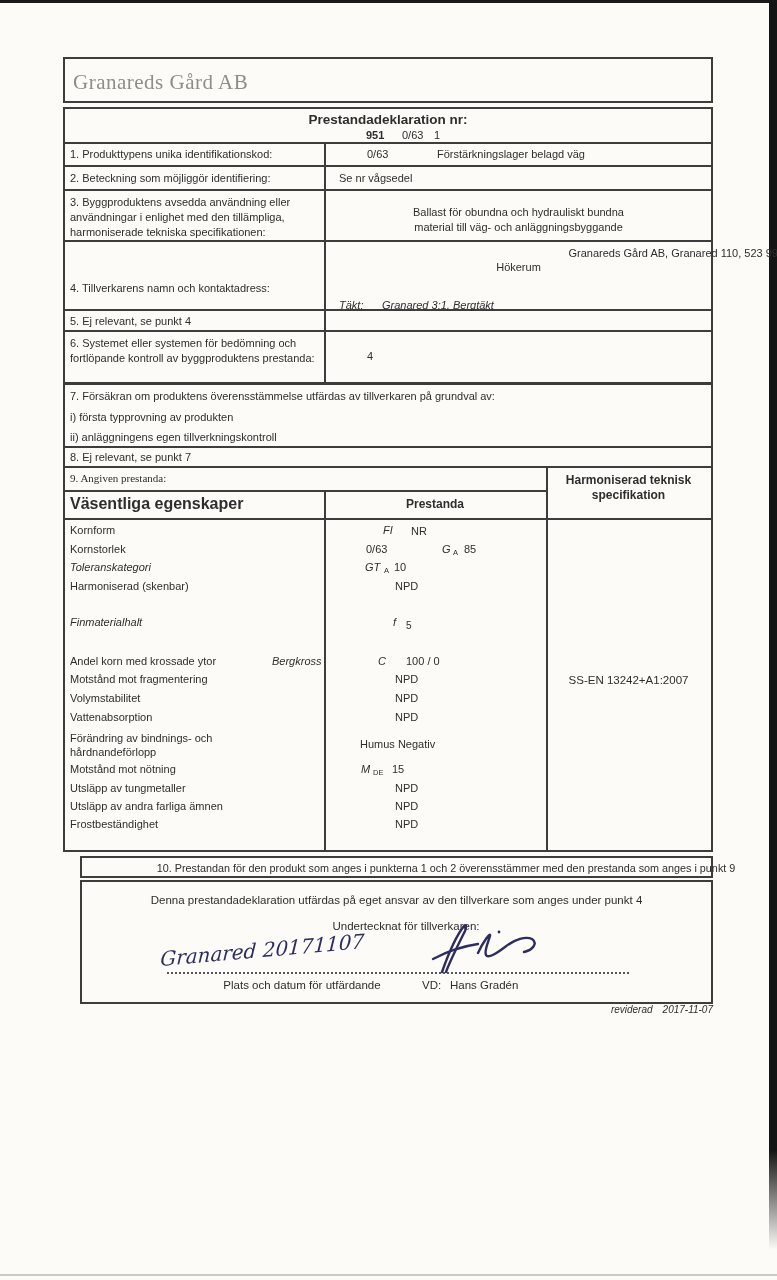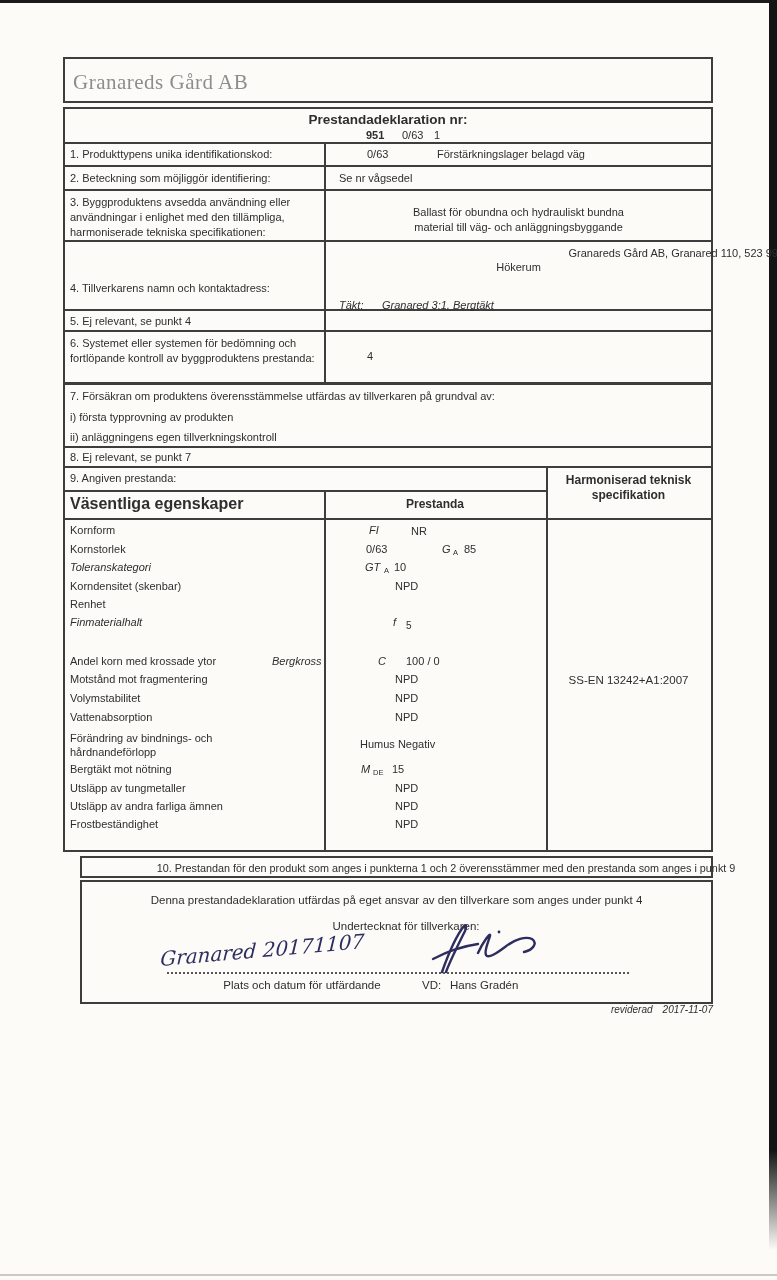--- a/index.html
+++ b/index.html
@@ -90,52 +90,49 @@
 
     <span class="lbl wrap" style="left:5px;top:227px;width:250px;">6. Systemet eller systemen för bedömning och fortlöpande kontroll av byggproduktens prestanda:</span>
     <span class="lbl" style="left:302px;top:240px;">4</span>
 
     <span class="lbl" style="left:5px;top:280px;">7. Försäkran om produktens överensstämmelse utfärdas av tillverkaren på grundval av:</span>
     <span class="lbl" style="left:5px;top:301px;">i) första typprovning av produkten</span>
     <span class="lbl" style="left:5px;top:321px;">ii) anläggningens egen tillverkningskontroll</span>
 
     <span class="lbl" style="left:5px;top:341px;">8. Ej relevant, se punkt 7</span>
 
-    <span class="lbl" style="left:5px;top:362px;">9. Angiven prestanda:</span>
+    <span class="lbl" style="left:5px;top:362px;font-family:Liberation Serif, serif;">9. Angiven prestanda:</span>
     <span class="lbl b ctr" style="left:481px;top:364px;width:165px;font-size:12px;">Harmoniserad teknisk</span>
     <span class="lbl b ctr" style="left:481px;top:379px;width:165px;font-size:12px;">specifikation</span>
     <span class="lbl b" style="left:5px;top:388px;font-size:16px;">Väsentliga egenskaper</span>
     <span class="lbl b ctr" style="left:259px;top:388px;width:222px;font-size:12px;">Prestanda</span>
 
     <span class="lbl ctr" style="left:481px;top:564px;width:165px;font-size:11.5px;">SS-EN 13242+A1:2007</span>
 
     <div class="prow" style="top:415px;">
       <span class="plabel">Kornform</span>
-      <span class="pv sym" style="left:304px;">FI</span>
+      <span class="pv sym" style="left:318px;">FI</span>
       <span class="pv" style="left:346px;top:1px;">NR</span>
     </div>
     <div class="prow" style="top:434px;">
       <span class="plabel">Kornstorlek</span>
       <span class="pv" style="left:301px;">0/63</span>
       <span class="pv sym" style="left:377px;">G</span>
       <span class="pv sub" style="left:388px;top:5px;">A</span>
       <span class="pv" style="left:399px;">85</span>
     </div>
     <div class="prow" style="top:452px;">
       <span class="plabel em">Toleranskategori</span>
       <span class="pv sym" style="left:300px;">GT</span>
       <span class="pv sub" style="left:319px;top:5px;">A</span>
       <span class="pv" style="left:329px;">10</span>
     </div>
     <div class="prow" style="top:471px;">
-      <span class="plabel">Korndensitet (skenbar)</span>
-      <span class="pv" style="left:330px;">NPD</span>
-    </div>
-    <div class="prow" style="top:489px;">
-      <span class="plabel">Renhet</span>
+      <span class="plabel">Harmoniserad (skenbar)</span>
+      <span class="pv" style="left:330px;">NPD</span>
     </div>
     <div class="prow" style="top:507px;">
       <span class="plabel em">Finmaterialhalt</span>
       <span class="pv sym" style="left:328px;">f</span>
       <span class="pv" style="left:341px;top:4px;font-size:10px;">5</span>
     </div>
     <div class="prow" style="top:546px;">
       <span class="plabel">Andel korn med krossade ytor</span>
       <span class="pnote">Bergkross</span>
       <span class="pv sym" style="left:313px;">C</span>
@@ -151,21 +148,21 @@
     </div>
     <div class="prow" style="top:602px;">
       <span class="plabel">Vattenabsorption</span>
       <span class="pv" style="left:330px;">NPD</span>
     </div>
     <div class="prow" style="top:622px;height:30px;">
       <span class="plabel wrap" style="width:230px;white-space:normal;line-height:14px;">Förändring av bindnings- och hårdnandeförlopp</span>
       <span class="pv" style="left:295px;top:7px;">Humus Negativ</span>
     </div>
     <div class="prow" style="top:654px;">
-      <span class="plabel">Bergtäkt mot nötning</span>
+      <span class="plabel">Motstånd mot nötning</span>
       <span class="pv sym" style="left:296px;">M</span>
       <span class="pv sub" style="left:308px;top:5px;">DE</span>
       <span class="pv" style="left:327px;">15</span>
     </div>
     <div class="prow" style="top:673px;">
       <span class="plabel">Utsläpp av tungmetaller</span>
       <span class="pv" style="left:330px;">NPD</span>
     </div>
     <div class="prow" style="top:691px;">
       <span class="plabel">Utsläpp av andra farliga ämnen</span>

